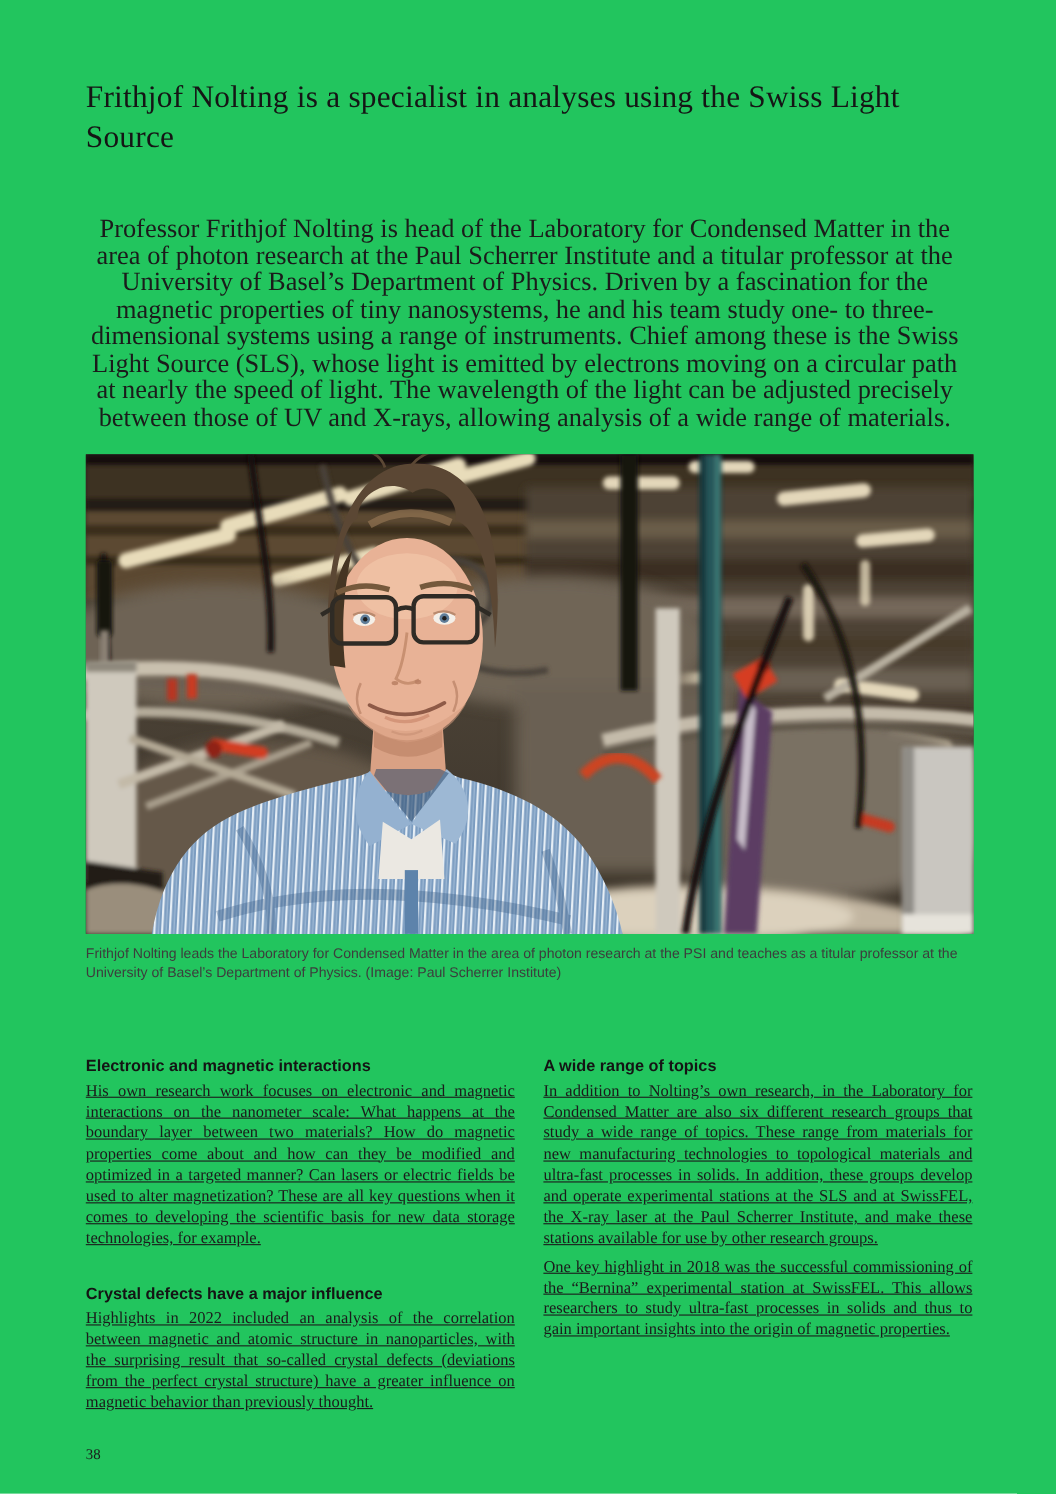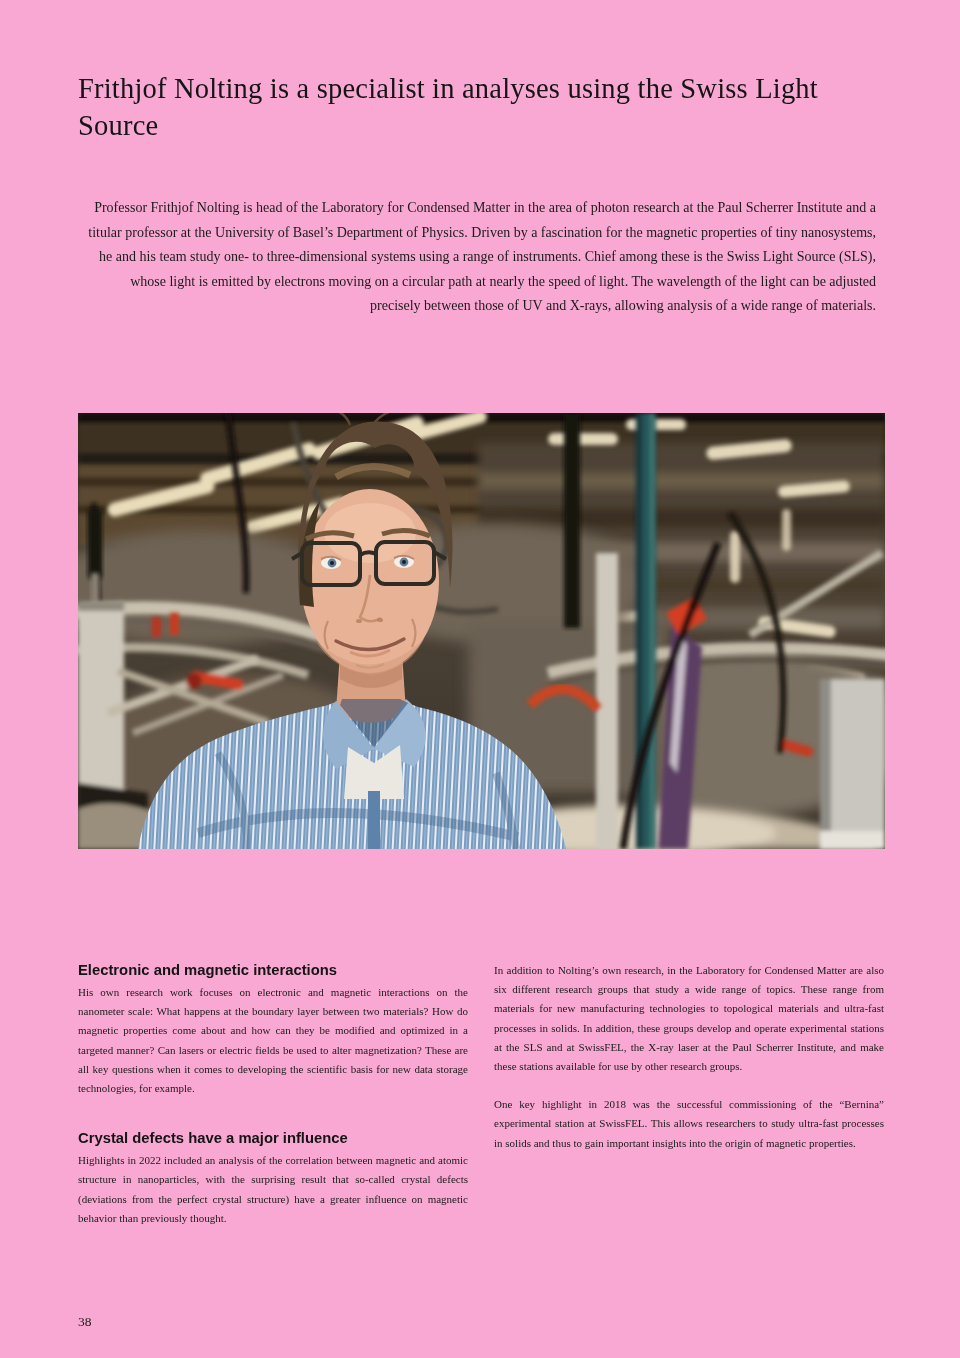--- a/index.html
+++ b/index.html
@@ -1,49 +1,49 @@
 <!DOCTYPE html>
 <html lang="en"><head>
 <meta charset="utf-8">
 <style>
   html,body{margin:0;padding:0;background:#ffffff;}
   .page{
-    position:relative;width:960px;height:1358px;background:#f9a8d4;
+    position:relative;width:960px;height:1358px;background:#22c55e;
     font-family:"Liberation Serif", serif;color:#1b1b1b;overflow:hidden;
   }
   .title{
     position:absolute;left:78px;top:70px;width:815px;margin:0;
     font-size:28.5px;line-height:37px;font-weight:normal;color:#151515;
     letter-spacing:.2px;
   }
   .intro{
     position:absolute;left:78px;top:196px;width:798px;margin:0;
-    font-size:14px;line-height:24.5px;text-align:right;color:#1b1b1b;
+    font-size:24px;line-height:24.5px;text-align:center;color:#1b1b1b;
   }
   .figure{position:absolute;left:78px;top:413px;width:807px;margin:0;}
   .photo{display:block;width:807px;height:436px;background:#3a332b;}
   .caption{
     margin-top:10px;width:800px;
     font-family:"Liberation Sans", sans-serif;
     font-size:12.8px;line-height:16.8px;color:#3d3d3d;
   }
   .columns{
     position:absolute;left:78px;top:961px;width:806px;
     display:flex;gap:26px;
   }
   .col{width:390px;}
   .col h2{
     font-family:"Liberation Sans", sans-serif;
     font-size:14.8px;line-height:19px;margin:0 0 3px 0;color:#141414;
   }
   .col h2.sub{margin-top:31px;}
   .col p{
-    margin:0;font-size:11px;line-height:19.2px;text-align:justify;color:#1b1b1b;
-  }
-  .col p.p2{margin-top:19px;}
+    margin:0;font-size:15px;line-height:19.2px;text-align:justify;color:#1b1b1b;text-decoration:underline;
+  }
+  .col p.p2{margin-top:6px;}
   .pagenum{
     position:absolute;left:78px;top:1294px;
     font-size:13.5px;color:#1b1b1b;margin-top:20px;
   }
 </style>
 </head>
 <body>
 
 <div class="page">
 
@@ -247,30 +247,32 @@
         <ellipse cx="281" cy="208" rx="3" ry="2" fill="#b87f63" opacity=".85"></ellipse>
         <ellipse cx="302" cy="207" rx="3" ry="2" fill="#b87f63" opacity=".85"></ellipse>
 
         <path d="M258 228 Q 292 246 326 226" stroke="#8e5a47" stroke-width="3.4" fill="none" stroke-linecap="round"></path>
         <path d="M272 239 Q 292 248 312 237" stroke="#d08f74" stroke-width="3" fill="none" opacity=".85"></path>
         <path d="M250 208 Q 243 222 250 236" stroke="#c68f73" stroke-width="2.2" fill="none"></path>
         <path d="M334 206 Q 341 220 334 234" stroke="#c68f73" stroke-width="2.2" fill="none"></path>
         <path d="M278 252 Q 292 258 306 251" stroke="#c68f73" stroke-width="2" fill="none" opacity=".6"></path>
       </g>
     </svg>
+    <figcaption class="caption">Frithjof Nolting leads the Laboratory for Condensed Matter in the area of photon research at the PSI and teaches as a titular professor at the University of Basel’s Department of Physics. (Image: Paul Scherrer Institute)</figcaption>
   </figure>
 
   <div class="columns">
     <div class="col">
       <h2>Electronic and magnetic interactions</h2>
       <p>His own research work focuses on electronic and magnetic interactions on the nanometer scale: What happens at the boundary layer between two materials? How do magnetic properties come about and how can they be modified and optimized in a targeted manner? Can lasers or electric fields be used to alter magnetization? These are all key questions when it comes to developing the scientific basis for new data storage technologies, for example.</p>
       <h2 class="sub">Crystal defects have a major influence</h2>
       <p>Highlights in 2022 included an analysis of the correlation between magnetic and atomic structure in nanoparticles, with the surprising result that so-called crystal defects (deviations from the perfect crystal structure) have a greater influence on magnetic behavior than previously thought.</p>
     </div>
     <div class="col">
+      <h2>A wide range of topics</h2>
       <p>In addition to Nolting’s own research, in the Laboratory for Condensed Matter are also six different research groups that study a wide range of topics. These range from materials for new manufacturing technologies to topological materials and ultra-fast processes in solids. In addition, these groups develop and operate experimental stations at the SLS and at SwissFEL, the X-ray laser at the Paul Scherrer Institute, and make these stations available for use by other research groups.</p>
       <p class="p2">One key highlight in 2018 was the successful commissioning of the “Bernina” experimental station at SwissFEL. This allows researchers to study ultra-fast processes in solids and thus to gain important insights into the origin of magnetic properties.</p>
     </div>
   </div>
 
   <div class="pagenum">38</div>
 
 </div>
 
 </body></html>

